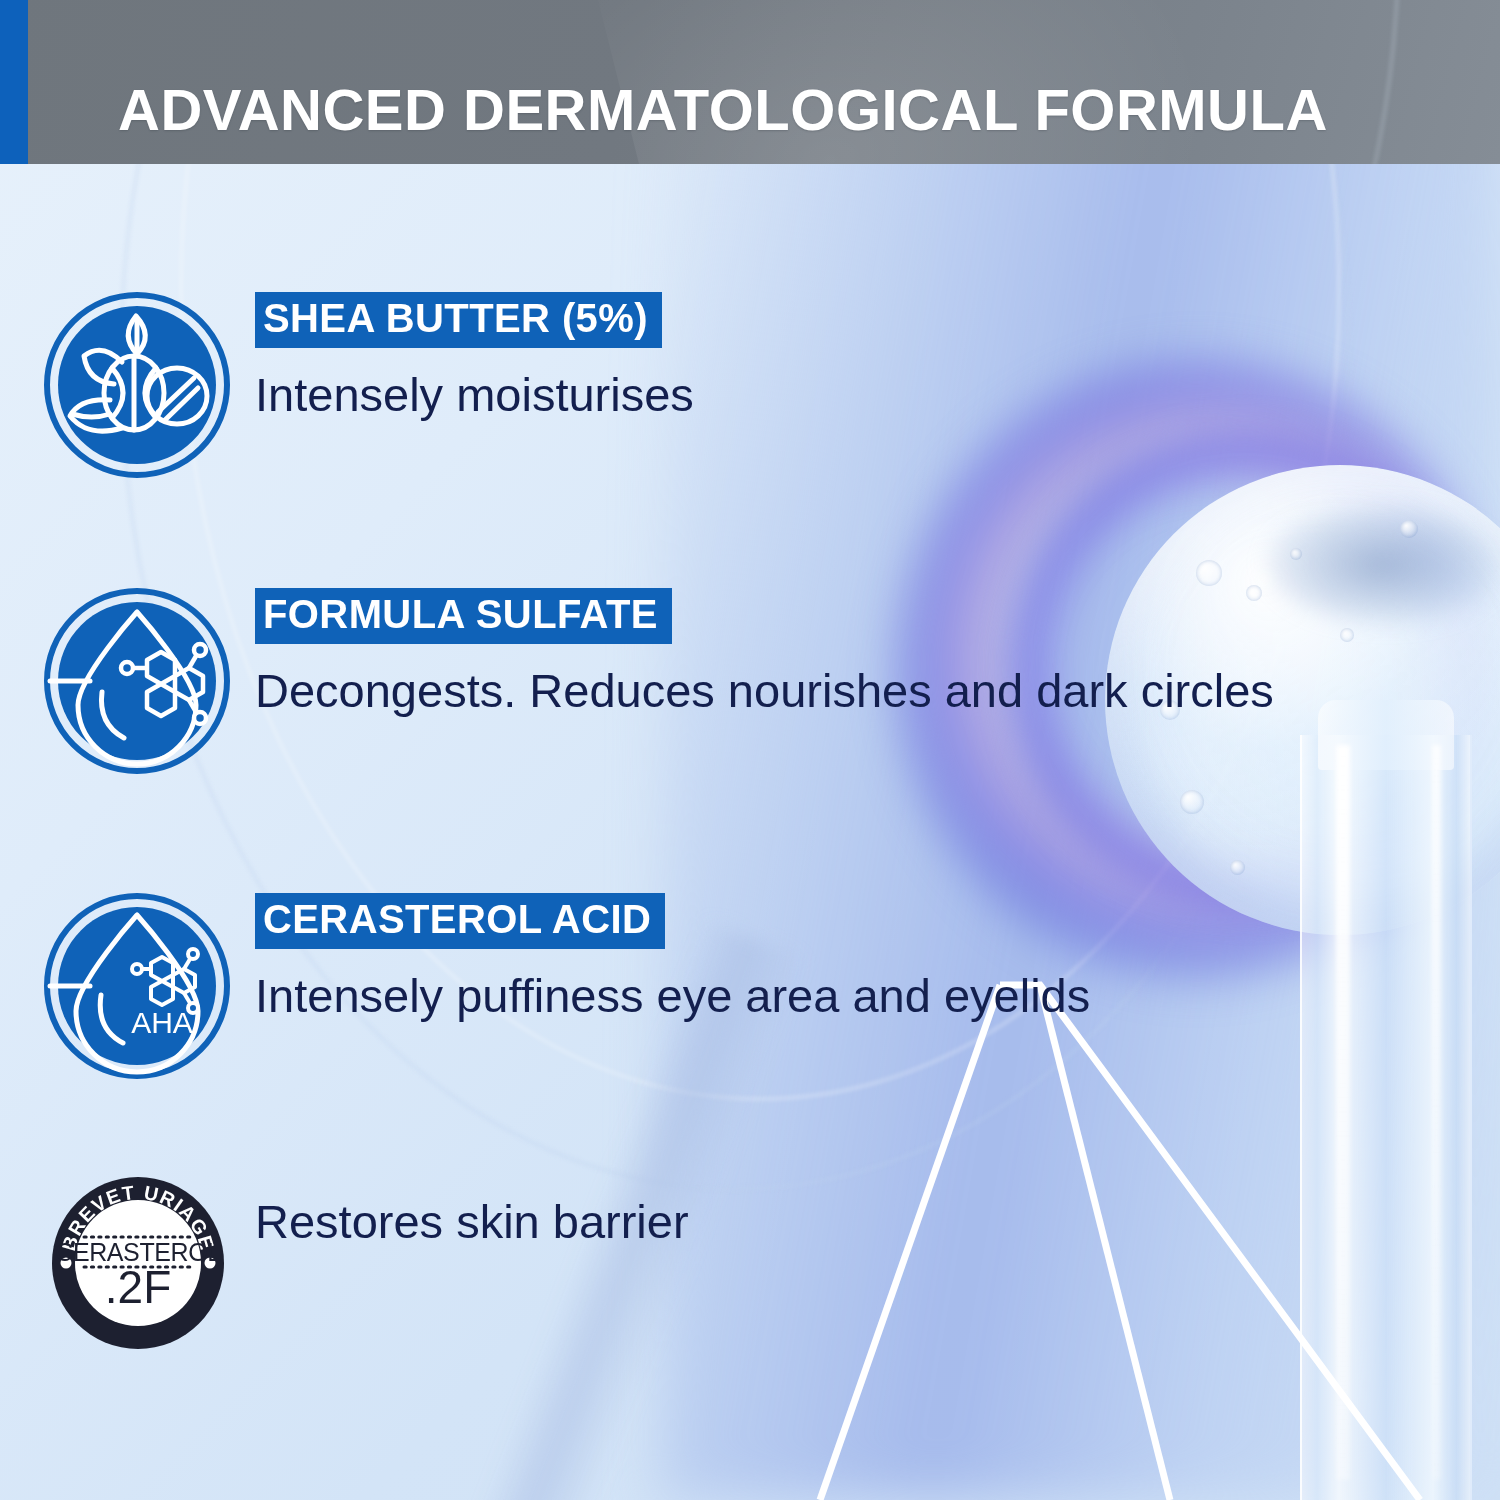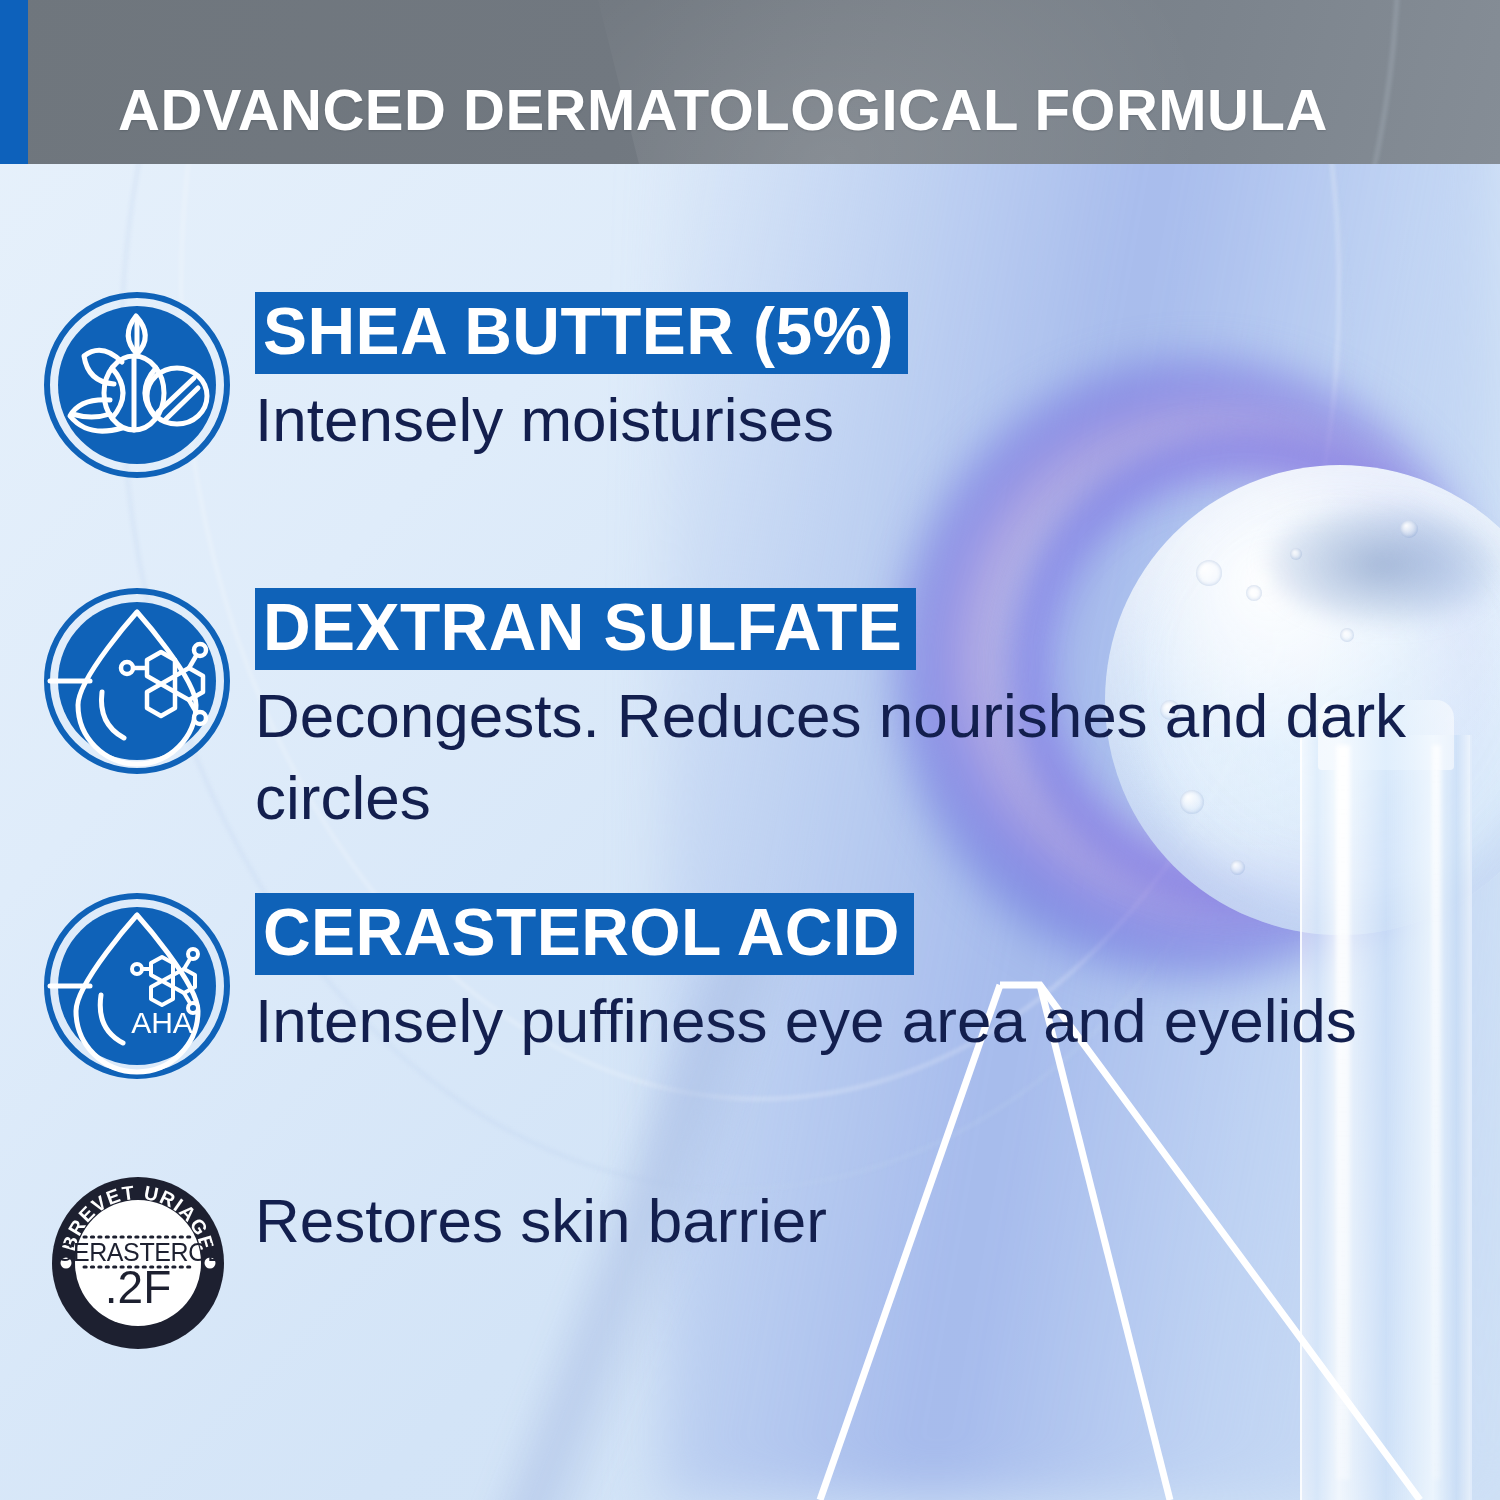--- a/index.html
+++ b/index.html
@@ -169,29 +169,29 @@
   .f3 { top:893px; }
   .f4 { top:1175px; }
 
   .ficon { position:absolute; left:44px; top:0; width:186px; height:186px; }
   .fbody { position:absolute; left:255px; top:0; width:1200px; }
 
   .ftitle {
     display:inline-block;
     background:#0f62b8;
     color:#ffffff;
-    font-size:66px; font-weight:bold;
+    font-size:40px; font-weight:bold;
     letter-spacing:0.4px;
     padding:6px 14px 10px 8px;
     line-height:1.0;
   }
   .fdesc {
-    margin-top:5px;
+    margin-top:16px;
     color:#131f4e;
-    font-size:62px;
+    font-size:47px;
     font-weight:normal;
     line-height:1.32;
     max-width:1180px;
   }
 
   
   .badge { position:absolute; left:50px; top:0; width:176px; height:176px; }
 </style>
 </head>
 <body>
@@ -281,21 +281,21 @@
         <polygon points="131,88 145,80 159,88 159,104 145,112 131,104"></polygon>
         <path d="M103 80 L 88 80"></path>
         <circle cx="83" cy="80" r="6" fill="#0f62b8"></circle>
         <path d="M145 80 L 152 68"></path>
         <circle cx="156" cy="62" r="6" fill="#0f62b8"></circle>
         <path d="M145 112 L 152 124"></path>
         <circle cx="156" cy="130" r="6" fill="#0f62b8"></circle>
       </g>
     </svg>
     <div class="fbody">
-      <div class="ftitle">DEXTRAN SULFATE</div>
+      <div class="ftitle">FORMULA SULFATE</div>
       <div class="fdesc">Decongests. Reduces nourishes and dark circles</div>
     </div>
   </div>
 
   <div class="feature f3">
     <svg class="ficon" viewBox="0 0 186 186">
       <circle cx="93" cy="93" r="90" fill="none" stroke="#0f62b8" stroke-width="6"></circle>
       <circle cx="93" cy="93" r="79" fill="#0f62b8"></circle>
       <g fill="none" stroke="#ffffff" stroke-width="5" stroke-linecap="round" stroke-linejoin="round">
         <path d="M93 22 C 93 22 32 90 32 118 a61 61 0 0 0 122 0 C154 90 93 22 93 22 Z"></path>

